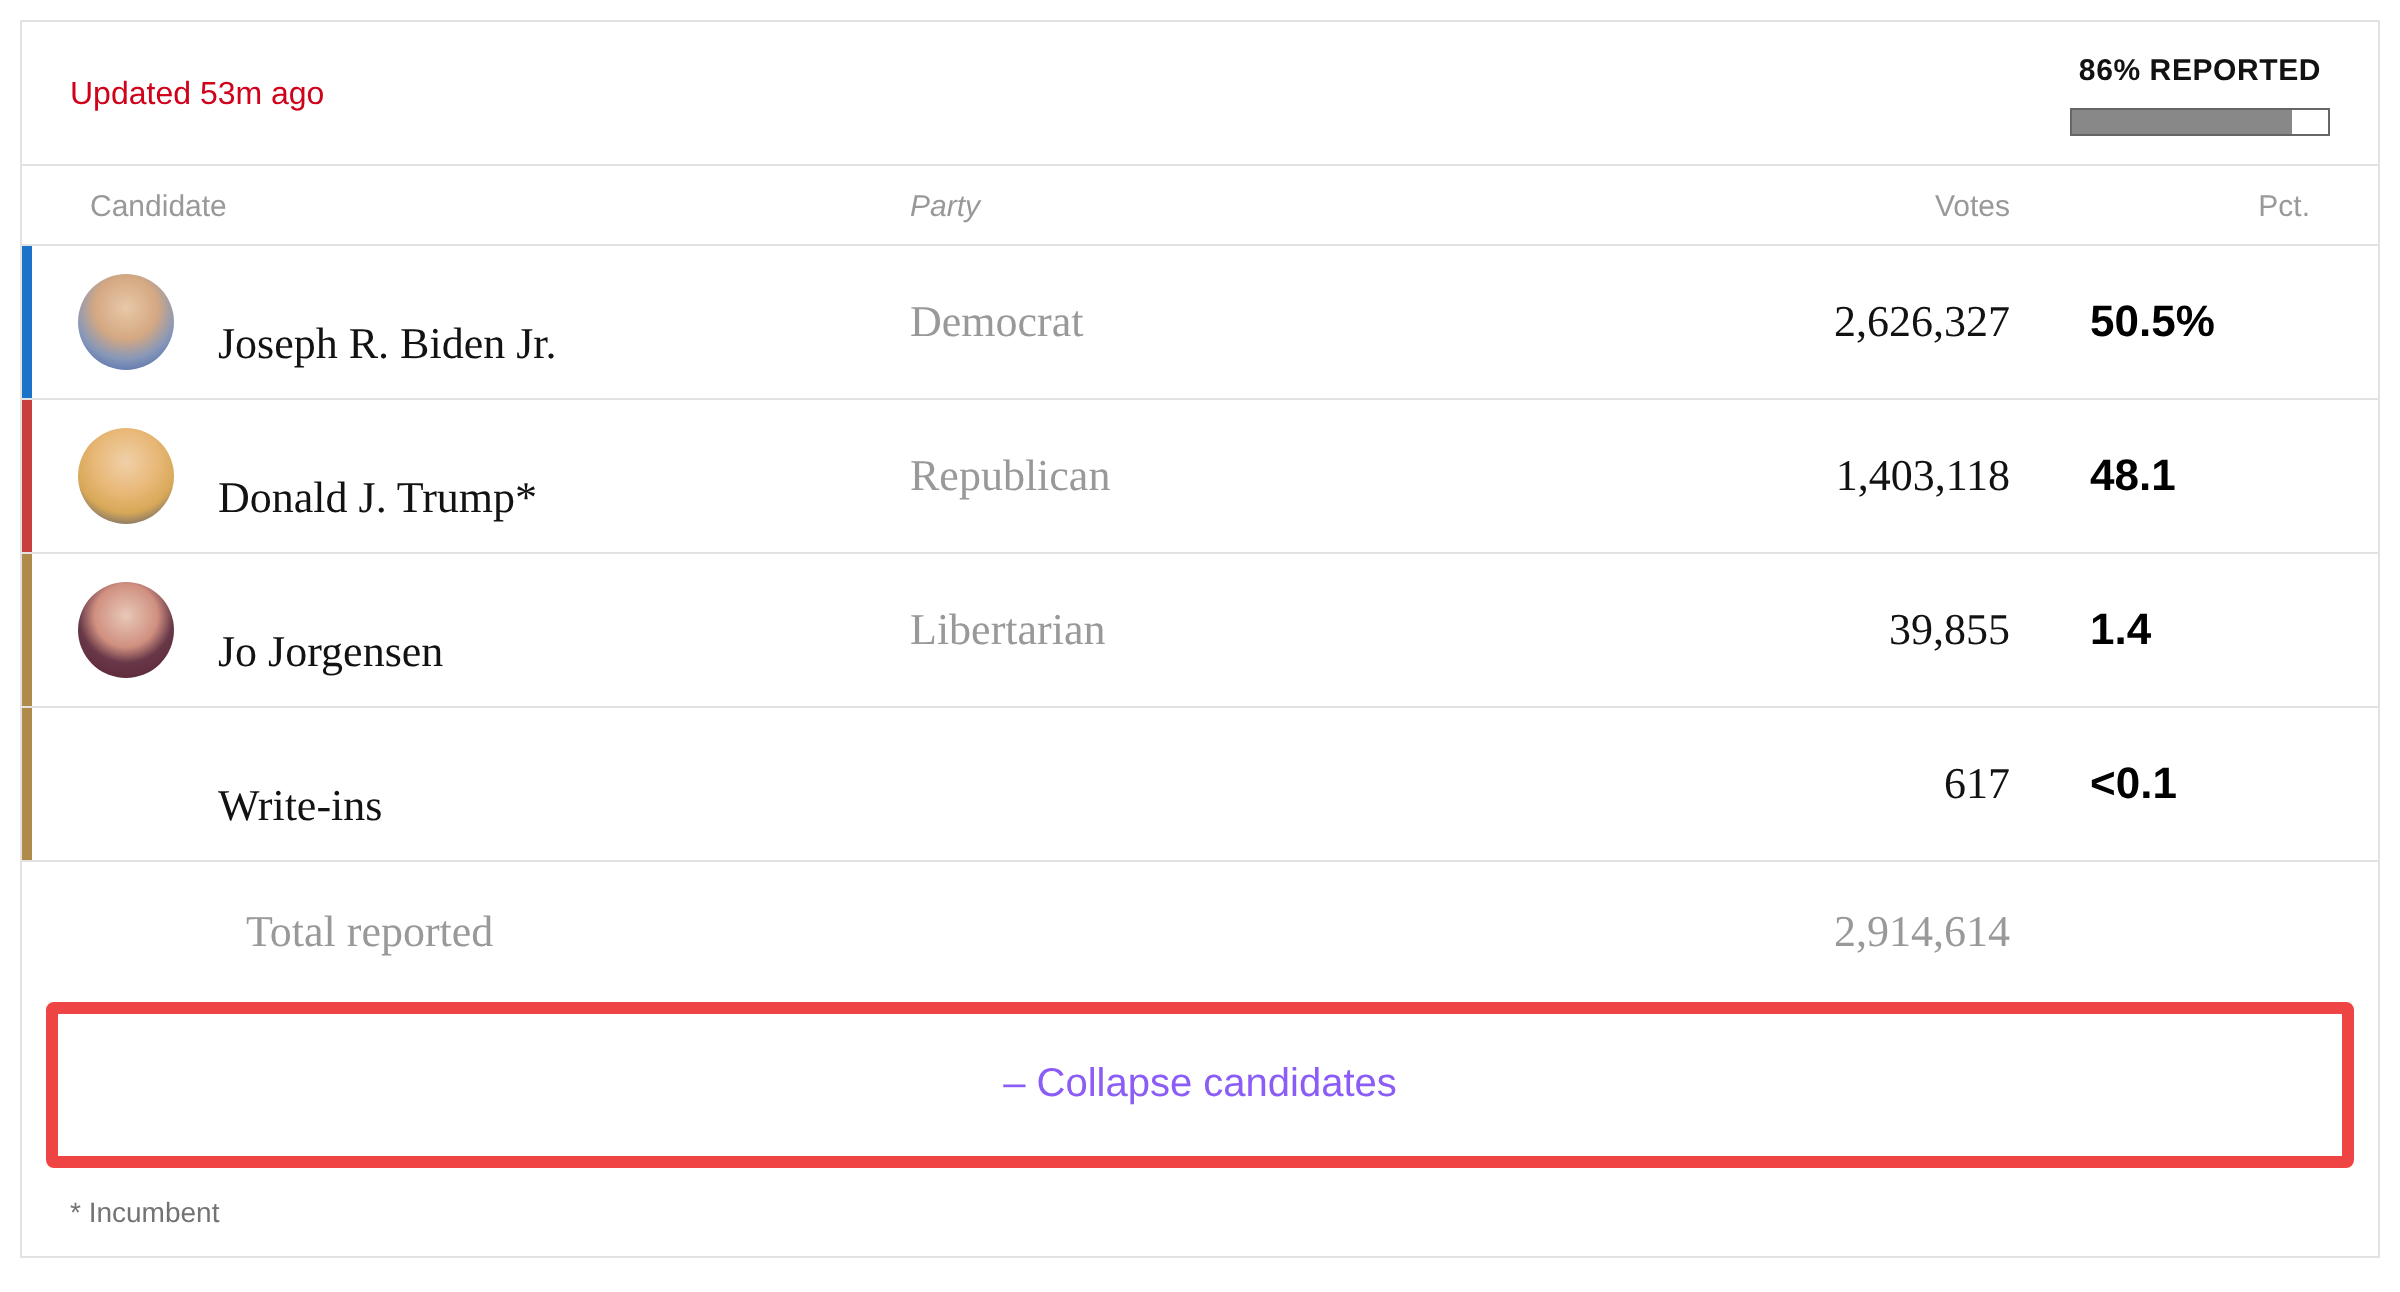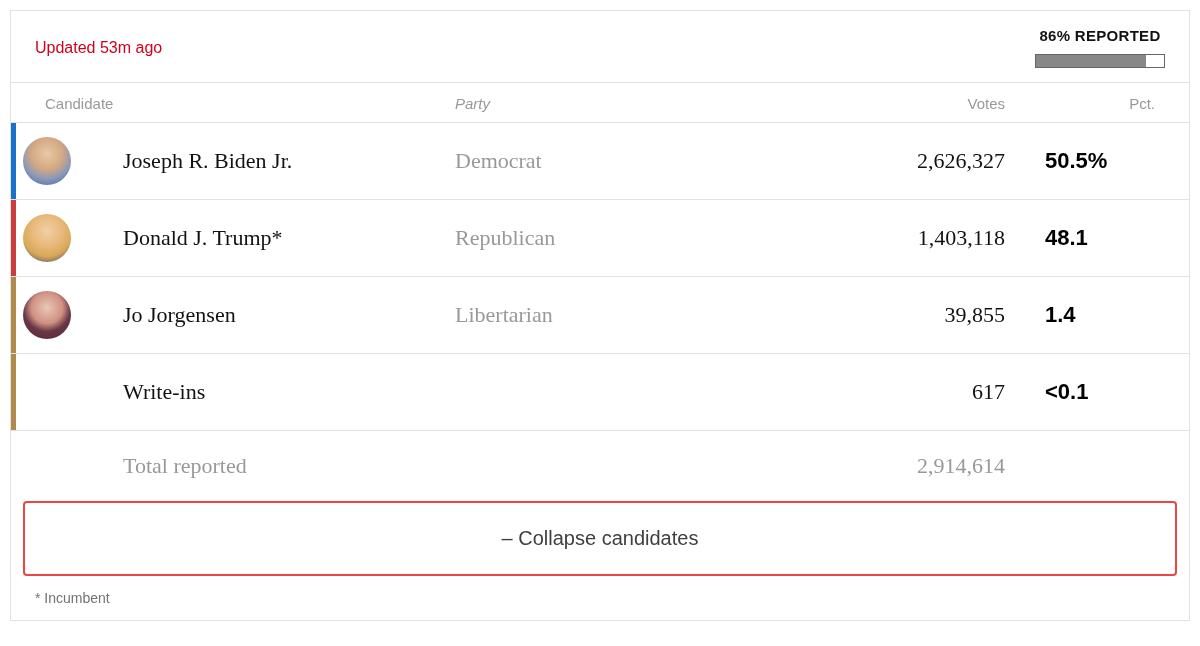--- a/index.html
+++ b/index.html
@@ -77,23 +77,22 @@
     .party-bar {
       position: absolute;
       left: 0;
       top: 0;
       bottom: 0;
       width: 5px;
     }
     .candidate-cell {
       flex: 0 0 444px;
       display: flex;
-      align-items: center;
-      padding-left: 12px;
-      gap: 30px;
+      align-items: flex-end;
+      padding-left: 28px;
     }
     .avatar {
       width: 48px;
       height: 48px;
       border-radius: 50%;
       margin-right: 22px;
       flex-shrink: 0;
       background: #ccc;
     }
     .avatar.biden {
@@ -149,27 +148,27 @@
       text-align: right;
       padding-right: 40px;
       font-size: 22px;
       color: #999;
     }
     .total-pct {
       flex: 0 0 120px;
     }
     .collapse-btn {
       margin: 0 12px 0 12px;
-      border: 2px solid #ef4444;
+      border: 6px solid #ef4444;
       border-radius: 4px;
       padding: 24px;
       text-align: center;
       font-family: -apple-system, BlinkMacSystemFont, 'Segoe UI', Helvetica, Arial, sans-serif;
       font-size: 20px;
-      color: #404040;
+      color: #8b5cf6;
       cursor: pointer;
       background: #fff;
     }
     .footnote {
       padding: 14px 24px;
       font-family: -apple-system, BlinkMacSystemFont, 'Segoe UI', Helvetica, Arial, sans-serif;
       font-size: 14px;
       color: #737373;
     }
   </style>

